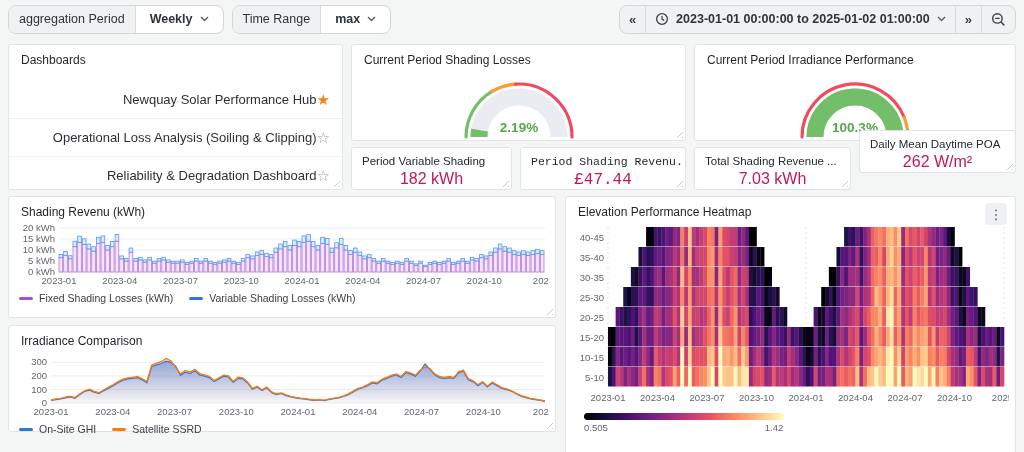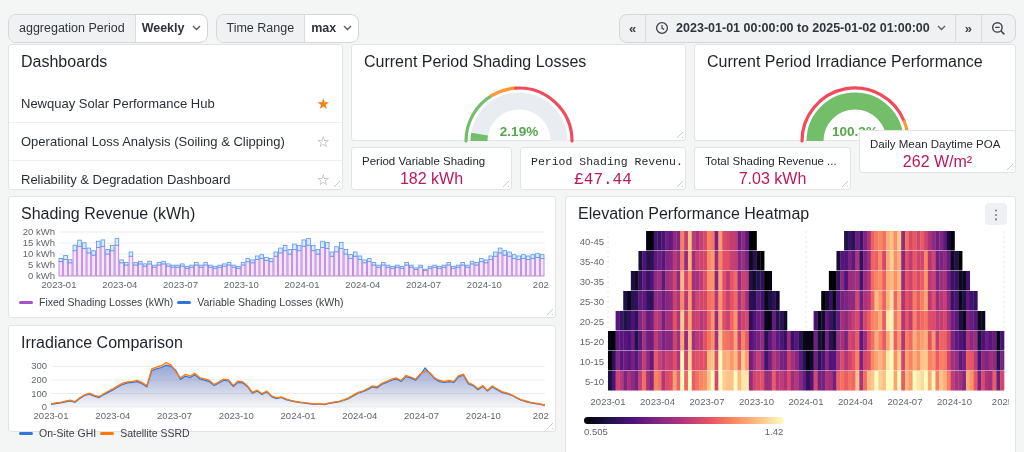--- a/index.html
+++ b/index.html
@@ -1,48 +1,48 @@
 <!DOCTYPE html>
 <html><head>
 <meta charset="utf-8">
 <style>
   html,body{margin:0;padding:0;}
   body{width:1024px;height:452px;background:#f4f5f5;font-family:"Liberation Sans",sans-serif;color:#24292e;overflow:hidden;position:relative;}
   
-  .toolbar{position:absolute;left:0;top:9px;width:1024px;height:38px;display:flex;align-items:center;padding:0 8px;box-sizing:border-box;gap:8px;}
+  .toolbar{position:absolute;left:0;top:0;width:1024px;height:38px;display:flex;align-items:center;padding:0 8px;box-sizing:border-box;gap:8px;}
   .ctl-group{display:flex;align-items:stretch;height:27px;border:1px solid #d3d5d9;border-radius:8px;overflow:hidden;background:#fff;}
   .ctl-label{background:#f0f1f3;padding:0 10px;display:flex;align-items:center;font-size:12.5px;color:#2f343a;border-right:1px solid #d9dbde;}
-  .ctl-value{padding:0 6px;display:flex;align-items:center;gap:7px;font-size:12.5px;font-weight:700;color:#2f343a;cursor:pointer;}
+  .ctl-value{padding:0 14px;display:flex;align-items:center;gap:7px;font-size:12.5px;font-weight:700;color:#2f343a;cursor:pointer;}
   .toolbar-right{margin-left:auto;display:flex;align-items:center;gap:8px;}
   .btn-group{display:flex;align-items:stretch;height:27px;border:1px solid #d3d5d9;border-radius:8px;overflow:hidden;background:#f0f1f3;}
   .seg{display:flex;align-items:center;padding:0 9px;font-size:13px;color:#2f343a;cursor:pointer;}
   .seg+.seg{border-left:1px solid #d9dbde;}
   .seg.txt{gap:7px;font-size:12.5px;font-weight:700;}
   .chevrons{font-size:13px;font-weight:700;color:#3c4147;}
   .icon{display:inline-flex;align-items:center;}
   
   .panel{position:absolute;background:#fff;border:1px solid #e2e3e5;border-radius:3px;box-sizing:border-box;}
-  .ptitle{font-size:16px;font-weight:500;color:#1f2329;padding:8px 12px 4px;white-space:nowrap;overflow:hidden;}
+  .ptitle{font-size:12px;font-weight:500;color:#1f2329;padding:8px 12px 4px;white-space:nowrap;overflow:hidden;}
   .rsz{position:absolute;right:2px;bottom:2px;width:9px;height:9px;clip-path:polygon(100% 0,100% 100%,0 100%);background:repeating-linear-gradient(-45deg,#c7cacd 0 1px,transparent 1px 3.6px);cursor:nwse-resize;}
   
-  .dash-rows{margin-top:10px;}
+  .dash-rows{margin-top:10px;text-align:right;}
   .dash-row{height:37px;display:flex;align-items:center;padding:0 12px;font-size:13px;color:#2b3036;cursor:pointer;border-bottom:1px solid #eef0f2;}
   .dash-row:last-child{border-bottom:none;}
   .dash-row .lbl{flex:1;white-space:nowrap;overflow:hidden;}
   .star{font-size:15px;line-height:1;cursor:pointer;}
   .star.on{color:#f2821b;}
   .star.off{color:#9a9ea5;}
   
   .stat-title{font-size:11.5px;color:#24292e;padding:7px 10px 0;white-space:nowrap;overflow:hidden;}
   .stat-value{text-align:center;font-size:16px;font-weight:500;color:#be185d;margin-top:3px;}
   
   .gauge-holder{display:flex;justify-content:center;}
   
   .chart-holder{margin:2px 8px 0;}
-  .legend{display:flex;gap:4px;margin:1px 10px 0;align-items:center;}
+  .legend{display:flex;gap:16px;margin:1px 10px 0;align-items:center;}
   .legend .li{display:flex;align-items:center;gap:6px;font-size:10.5px;color:#3c4147;cursor:pointer;}
   .legend .sw{width:14px;height:3px;border-radius:2px;display:inline-block;}
   .kebab{position:absolute;top:6px;right:8px;width:22px;height:22px;border-radius:4px;background:#eef0f3;display:flex;align-items:center;justify-content:center;font-size:13px;color:#41454a;cursor:pointer;}
   svg text{font-family:"Liberation Sans",sans-serif;}
 </style>
 </head>
 <body>
 
 <div class="toolbar">
   <div class="ctl-group">
@@ -163,21 +163,21 @@
   <div class="stat-value">7.03 kWh</div>
   <div class="rsz"></div>
 </div>
 <div class="panel" style="left:859px;top:130px;width:157px;height:43px;">
   <div class="stat-title">Daily Mean Daytime POA</div>
   <div class="stat-value">262 W/m²</div>
   <div class="rsz"></div>
 </div>
 
 <div class="panel" style="left:8px;top:196px;width:548px;height:122px;">
-  <div class="ptitle">Shading Revenue (kWh)</div>
+  <div class="ptitle">Shading Revenu (kWh)</div>
   <div class="chart-holder" id="bar-chart"><svg width="532" height="62" viewBox="0 0 532 62">
         <line x1="42" y1="47.0" x2="528" y2="47.0" stroke="#ebedef" stroke-width="1"></line>
         <text x="38" y="50.0" text-anchor="end" font-size="9.5" fill="#61666d">0 kWh</text>
         <line x1="42" y1="36.0" x2="528" y2="36.0" stroke="#ebedef" stroke-width="1"></line>
         <text x="38" y="39.0" text-anchor="end" font-size="9.5" fill="#61666d">5 kWh</text>
         <line x1="42" y1="25.0" x2="528" y2="25.0" stroke="#ebedef" stroke-width="1"></line>
         <text x="38" y="28.0" text-anchor="end" font-size="9.5" fill="#61666d">10 kWh</text>
         <line x1="42" y1="14.0" x2="528" y2="14.0" stroke="#ebedef" stroke-width="1"></line>
         <text x="38" y="17.0" text-anchor="end" font-size="9.5" fill="#61666d">15 kWh</text>
         <line x1="42" y1="3.0" x2="528" y2="3.0" stroke="#ebedef" stroke-width="1"></line>

